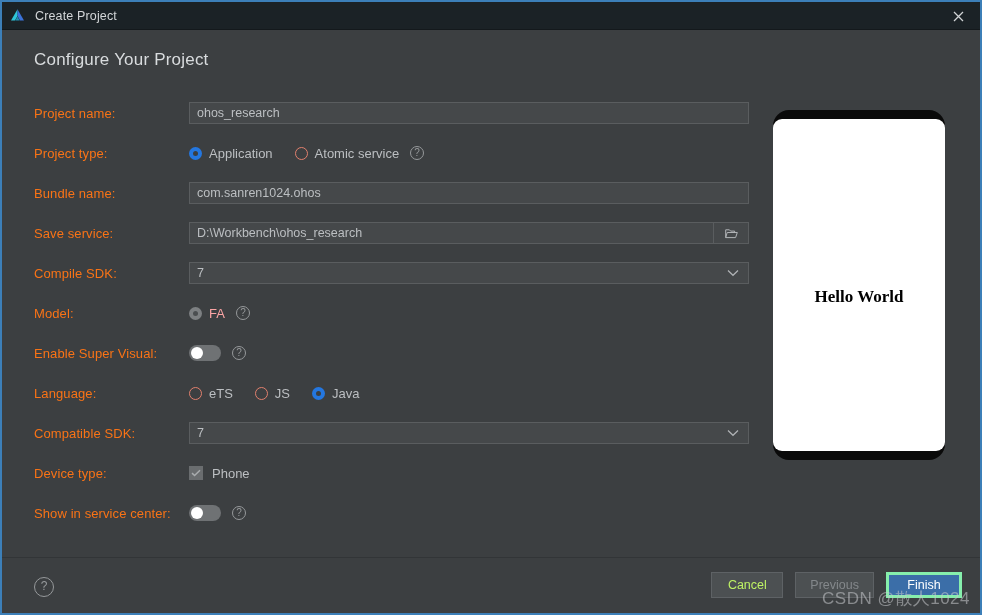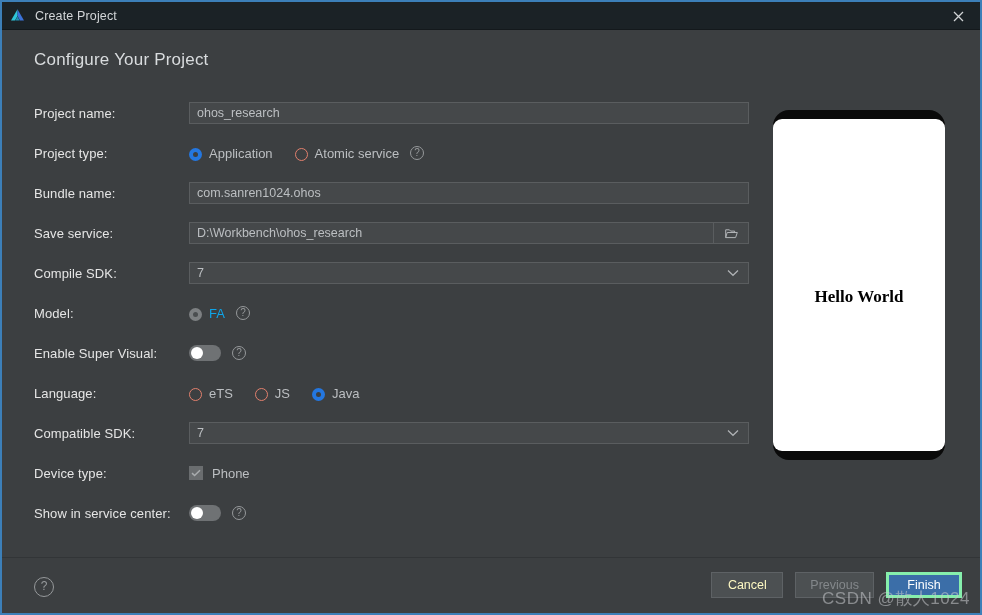--- a/index.html
+++ b/index.html
@@ -86,21 +86,21 @@
   .row {
     display: flex;
     align-items: center;
     height: 22px;
     margin-bottom: 18px;
   }
 
   .row-label {
     width: 155px;
     flex: 0 0 155px;
-    color: #e5e5e5;
+    color: #f97316;
     font-size: 13px;
     letter-spacing: .1px;
   }
 
   .row-control {
     flex: 1 1 auto;
     display: flex;
     align-items: center;
     min-width: 0;
   }
@@ -166,21 +166,21 @@
     display: flex;
     align-items: center;
     justify-content: center;
     flex: 0 0 30px;
   }
 
   
   .radio-group { display: flex; align-items: center; }
   .radio-item {
     display: flex;
-    align-items: flex-end;
+    align-items: center;
     cursor: pointer;
     margin-right: 22px;
     white-space: nowrap;
   }
   .radio-item:last-child { margin-right: 0; }
   .radio-dot {
     width: 13px;
     height: 13px;
     border-radius: 50%;
     box-sizing: border-box;
@@ -213,21 +213,21 @@
     left: 4px; top: 4px;
     width: 5px; height: 5px;
     border-radius: 50%;
     background: #4b4e50;
   }
   .radio-label {
     margin-left: 7px;
     color: #bcbfc2;
     font-size: 13px;
   }
-  .radio-label.dim { color: #0ea5e9; }
+  .radio-label.dim { color: #fca5a5; }
 
   
   .switch {
     width: 32px;
     height: 16px;
     border-radius: 8px;
     background: #6f7274;
     position: relative;
     cursor: pointer;
     flex: 0 0 32px;
@@ -336,21 +336,21 @@
     align-items: center;
   }
   .btn {
     box-sizing: border-box;
     min-width: 72px;
     height: 26px;
     padding: 0 14px;
     margin-left: 12px;
     background: #4c5052;
     border: 1px solid #5e6265;
-    color: #fef9c3;
+    color: #bef264;
     font-size: 12.5px;
     font-family: "Liberation Sans", sans-serif;
     cursor: pointer;
     display: flex;
     align-items: center;
     justify-content: center;
   }
   .btn.disabled { color: #84888b; }
   .btn.primary {
     background: #3b6ea8;

